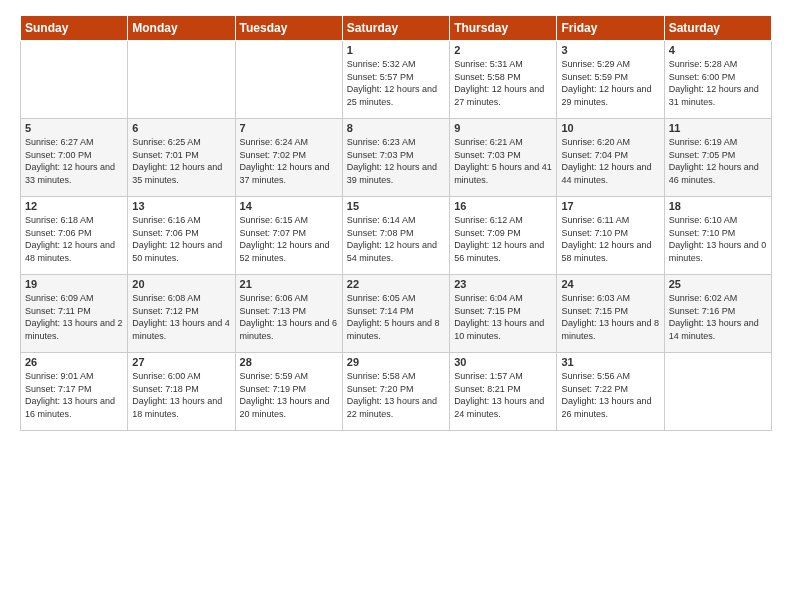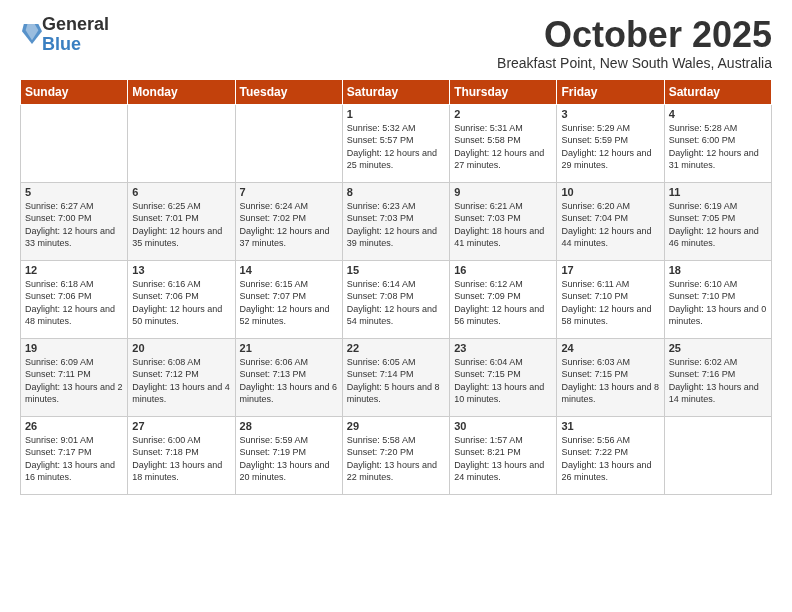--- a/index.html
+++ b/index.html
@@ -90,36 +90,20 @@
       color: #333;
     }
     .empty-cell {
       background: #fff !important;
     }
   </style>
 </head>
 <body>
 
 <div class="page">
-  <div class="header">
-    <div class="logo">
-      <svg class="logo-icon" viewBox="0 0 22 26">
-        <polygon points="2,2 18,2 22,10 11,24 0,10" fill="#3a7fc1" opacity="0.85"></polygon>
-        <polygon points="6,2 14,2 18,9 11,20 4,9" fill="#fff" opacity="0.4"></polygon>
-      </svg>
-      <div class="logo-text">
-        <span class="logo-general">General</span><br>
-        <span class="logo-blue">Blue</span>
-      </div>
-    </div>
-    <div class="title-block">
-      <div class="month-title">October 2025</div>
-      <div class="subtitle">Breakfast Point, New South Wales, Australia</div>
-    </div>
-  </div>
 
   <table class="calendar">
     <thead>
       <tr>
       <th>Sunday</th>
           <th>Monday</th>
           <th>Tuesday</th>
           <th>Saturday</th>
           <th>Thursday</th>
           <th>Friday</th>
@@ -160,21 +144,21 @@
           <td>
             <span class="day-num">7</span>
             <div class="day-info"><span>Sunrise: 6:24 AM</span><br><span>Sunset: 7:02 PM</span><br><span>Daylight: 12 hours and 37 minutes.</span></div>
           </td>
           <td>
             <span class="day-num">8</span>
             <div class="day-info"><span>Sunrise: 6:23 AM</span><br><span>Sunset: 7:03 PM</span><br><span>Daylight: 12 hours and 39 minutes.</span></div>
           </td>
           <td>
             <span class="day-num">9</span>
-            <div class="day-info"><span>Sunrise: 6:21 AM</span><br><span>Sunset: 7:03 PM</span><br><span>Daylight: 18 hours and 41 minutes.</span></div>
+            <div class="day-info"><span>Sunrise: 6:21 AM</span><br><span>Sunset: 7:03 PM</span><br><span>Daylight: 5 hours and 41 minutes.</span></div>
           </td>
           <td>
             <span class="day-num">10</span>
             <div class="day-info"><span>Sunrise: 6:20 AM</span><br><span>Sunset: 7:04 PM</span><br><span>Daylight: 12 hours and 44 minutes.</span></div>
           </td>
           <td>
             <span class="day-num">11</span>
             <div class="day-info"><span>Sunrise: 6:19 AM</span><br><span>Sunset: 7:05 PM</span><br><span>Daylight: 12 hours and 46 minutes.</span></div>
           </td>
         </tr>

